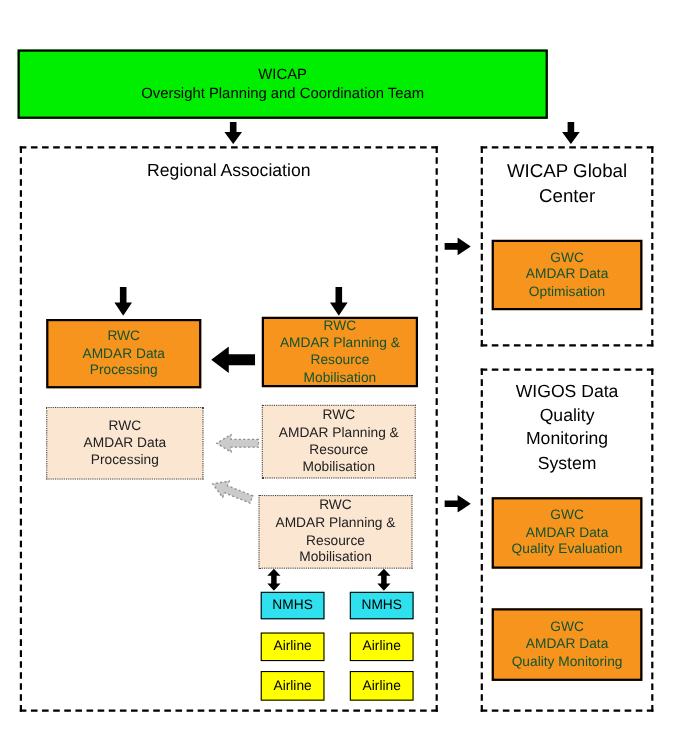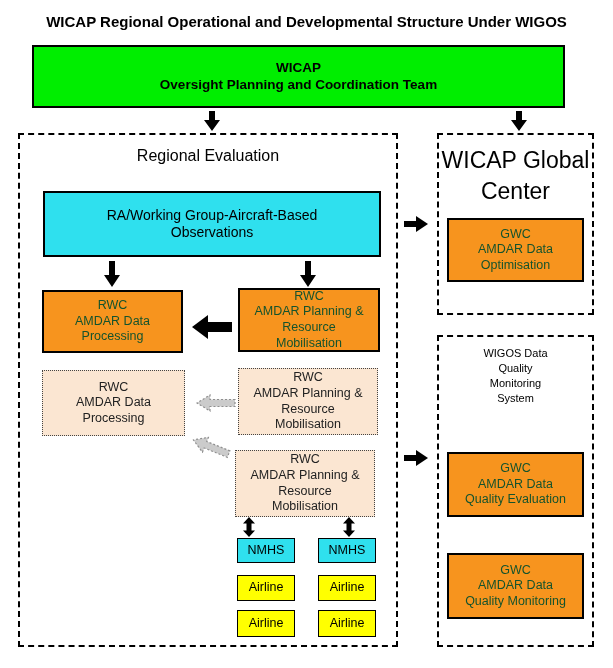--- a/index.html
+++ b/index.html
@@ -19,38 +19,35 @@
   .yellow{background:#FFFF00;text-align:right;}
   .sm{font-size:12.5px;}
   .md{font-size:14px;}
   svg{position:absolute;display:block;}
 </style>
 </head>
 <body>
 
 <div class="canvas">
 
-  <div class="title">WICAP Regional Operational and Developmental Structure Under WIGOS</div>
 
-  <div class="box solid green" style="left:32px;top:45px;width:533px;height:63px;font-weight:bold;">WICAP
+  <div class="box solid green" style="left:16px;top:45px;width:482px;height:63px;">WICAP
 Oversight Planning and Coordination Team</div>
 
   <svg style="left:203px;top:111px;" width="18" height="20">
     <polygon points="6,0 12,0 12,9 17,9 9,20 1,9 6,9" fill="#000"></polygon>
   </svg>
   <svg style="left:510px;top:111px;" width="18" height="20">
     <polygon points="6,0 12,0 12,9 17,9 9,20 1,9 6,9" fill="#000"></polygon>
   </svg>
 
   <div class="container" style="left:18px;top:133px;width:380px;height:514px;">
-    <div class="container-label" style="margin-top:10px;">Regional Evaluation</div>
+    <div class="container-label" style="margin-top:10px;">Regional Association</div>
   </div>
 
-  <div class="box solid cyan md" style="left:43px;top:191px;width:338px;height:66px;">RA/Working Group-Aircraft-Based
-Observations</div>
 
   <svg style="left:103px;top:261px;" width="18" height="26">
     <polygon points="6,0 12,0 12,14 17,14 9,26 1,14 6,14" fill="#000"></polygon>
   </svg>
   <svg style="left:299px;top:261px;" width="18" height="26">
     <polygon points="6,0 12,0 12,14 17,14 9,26 1,14 6,14" fill="#000"></polygon>
   </svg>
 
   <div class="box solid orange sm" style="left:42px;top:290px;width:141px;height:63px;">RWC
 AMDAR Data
@@ -101,29 +98,29 @@
   <div class="box thin yellow sm" style="left:318px;top:610px;width:58px;height:27px;">Airline</div>
 
   <svg style="left:404px;top:216px;" width="24" height="16">
     <polygon points="0,5 12,5 12,0 24,8 12,16 12,11 0,11" fill="#000"></polygon>
   </svg>
   <svg style="left:404px;top:450px;" width="24" height="16">
     <polygon points="0,5 12,5 12,0 24,8 12,16 12,11 0,11" fill="#000"></polygon>
   </svg>
 
   <div class="container" style="left:437px;top:133px;width:157px;height:182px;">
-    <div class="container-label" style="margin-top:10px;font-size:23px;">WICAP Global
+    <div class="container-label" style="margin-top:10px;font-size:17px;">WICAP Global
 Center</div>
   </div>
   <div class="box solid orange sm" style="left:447px;top:218px;width:137px;height:64px;">GWC
 AMDAR Data
 Optimisation</div>
 
   <div class="container" style="left:437px;top:335px;width:157px;height:312px;">
-    <div class="container-label" style="margin-top:9px;font-size:11px;">WIGOS Data
+    <div class="container-label" style="margin-top:9px;font-size:16px;">WIGOS Data
 Quality
 Monitoring
 System</div>
   </div>
   <div class="box solid orange sm" style="left:447px;top:452px;width:137px;height:65px;">GWC
 AMDAR Data
 Quality Evaluation</div>
   <div class="box solid orange sm" style="left:447px;top:553px;width:137px;height:66px;">GWC
 AMDAR Data
 Quality Monitoring</div>

